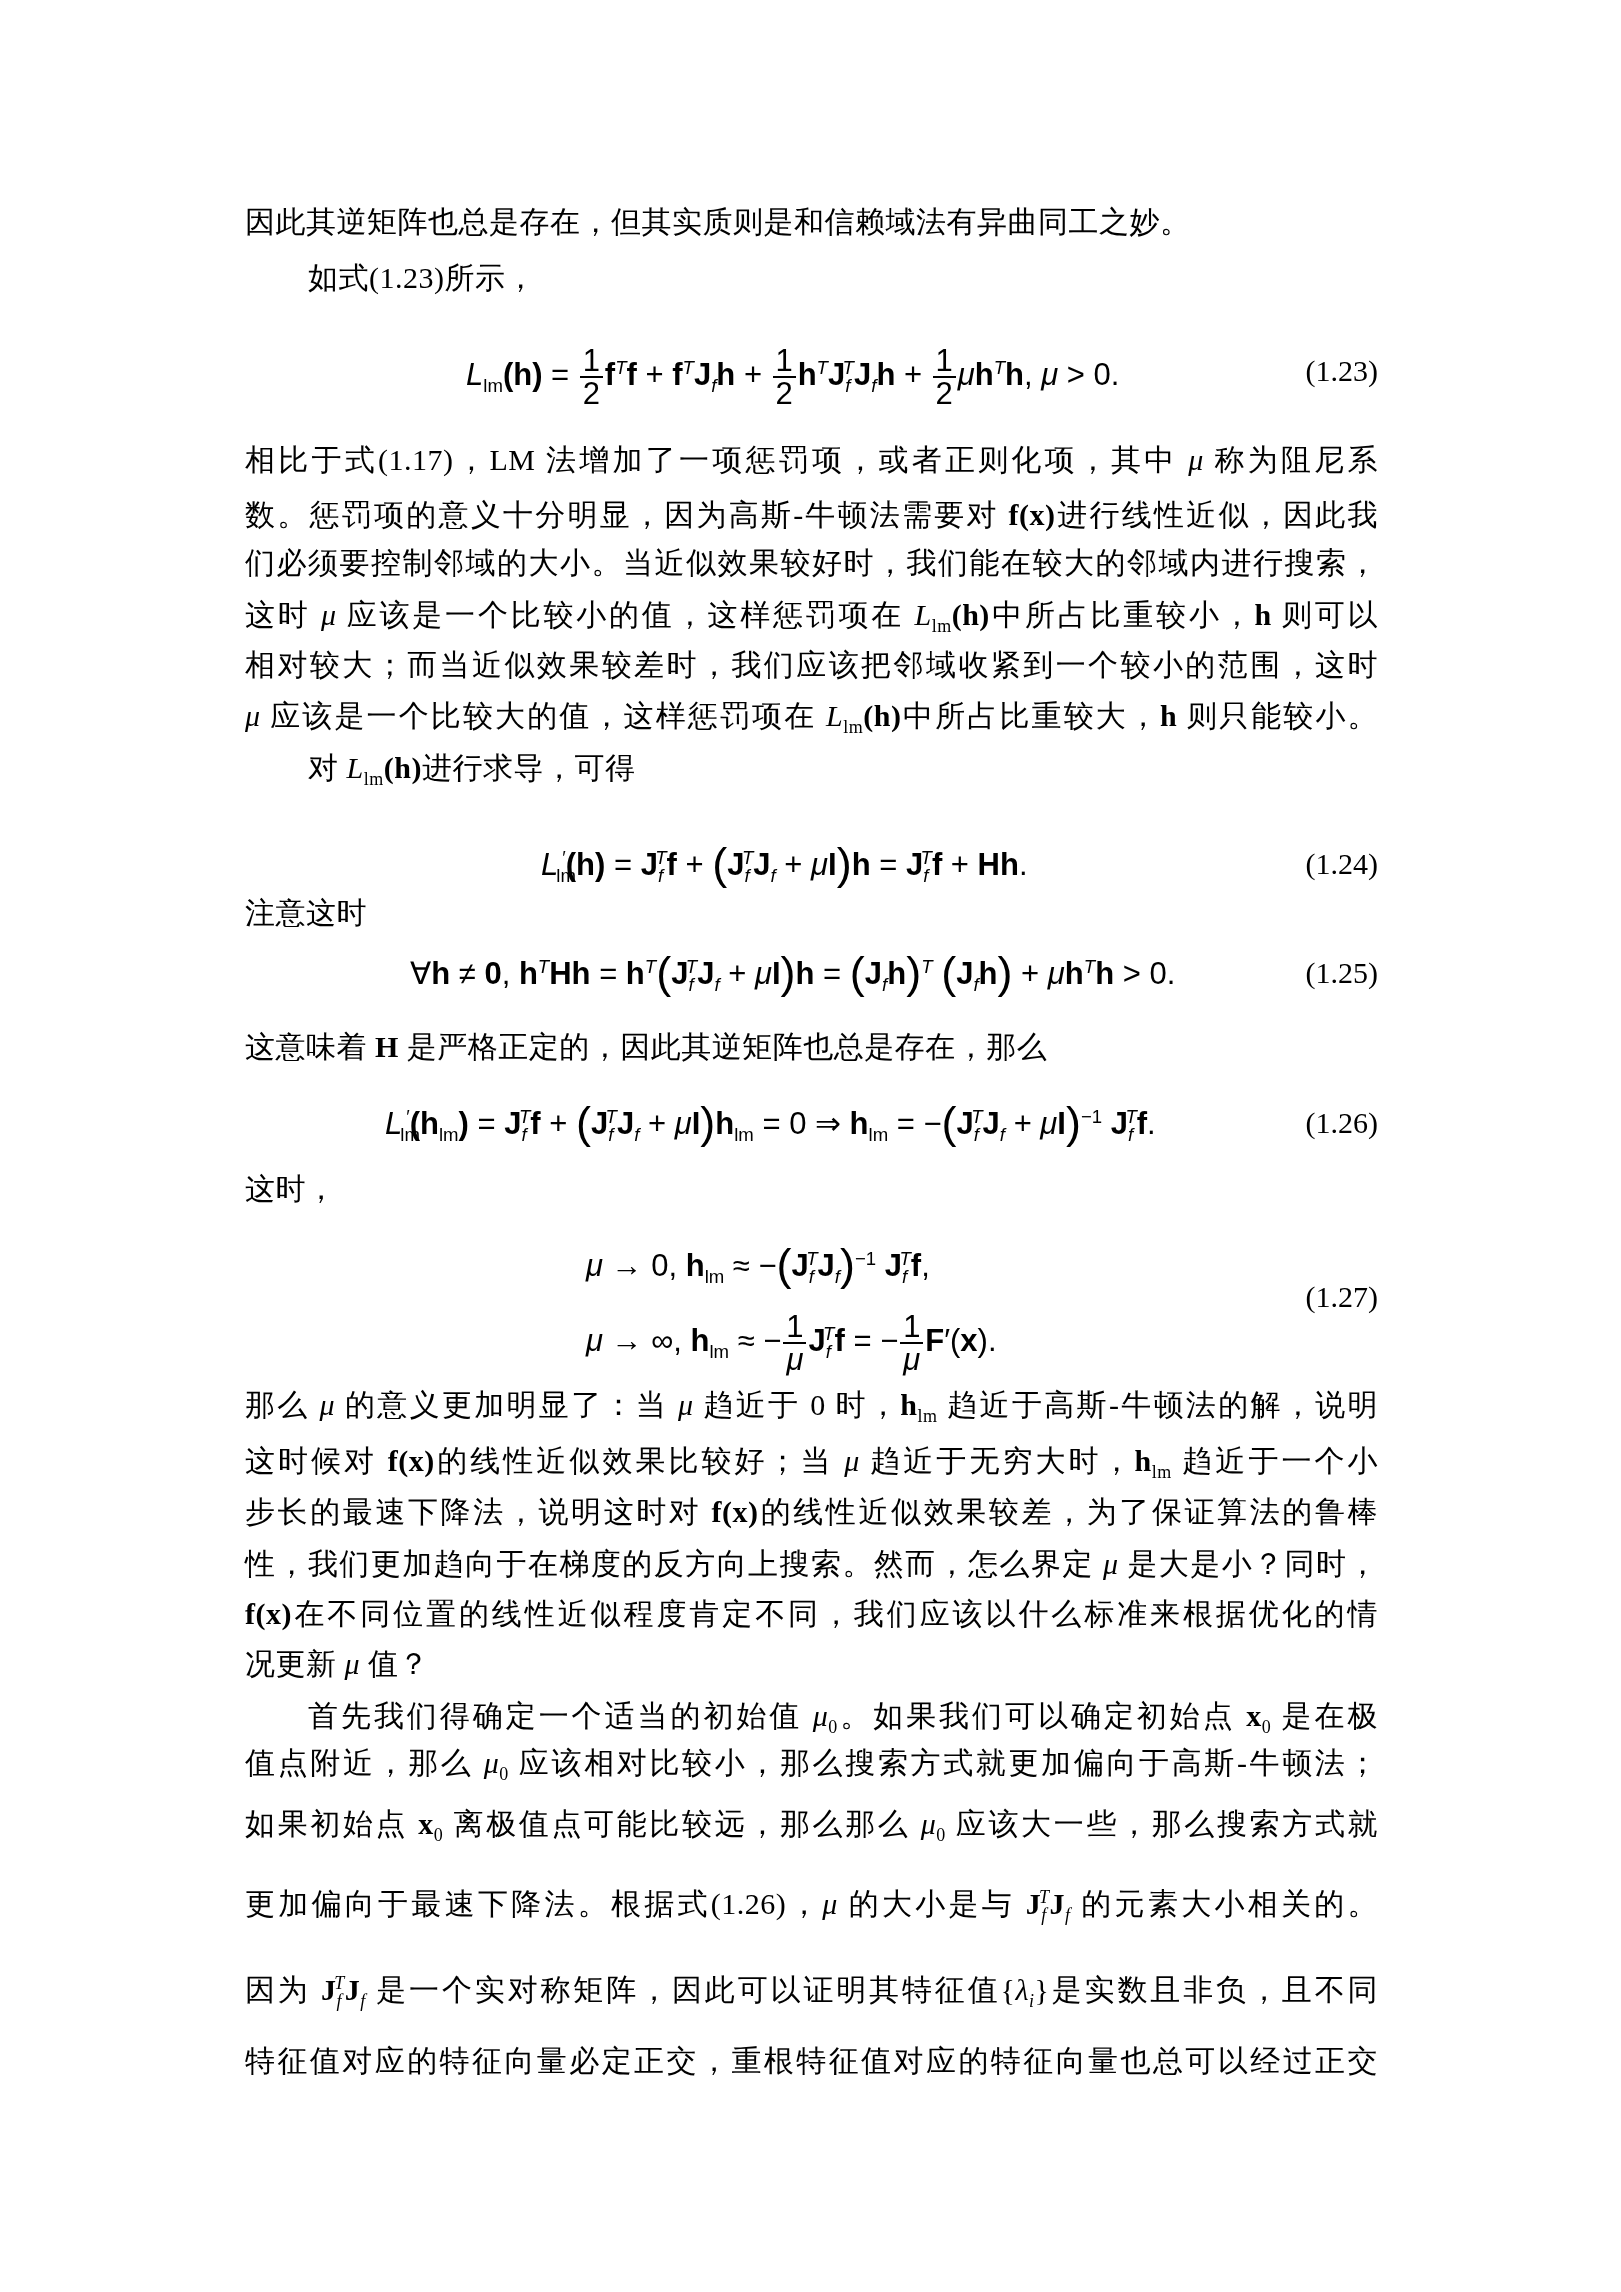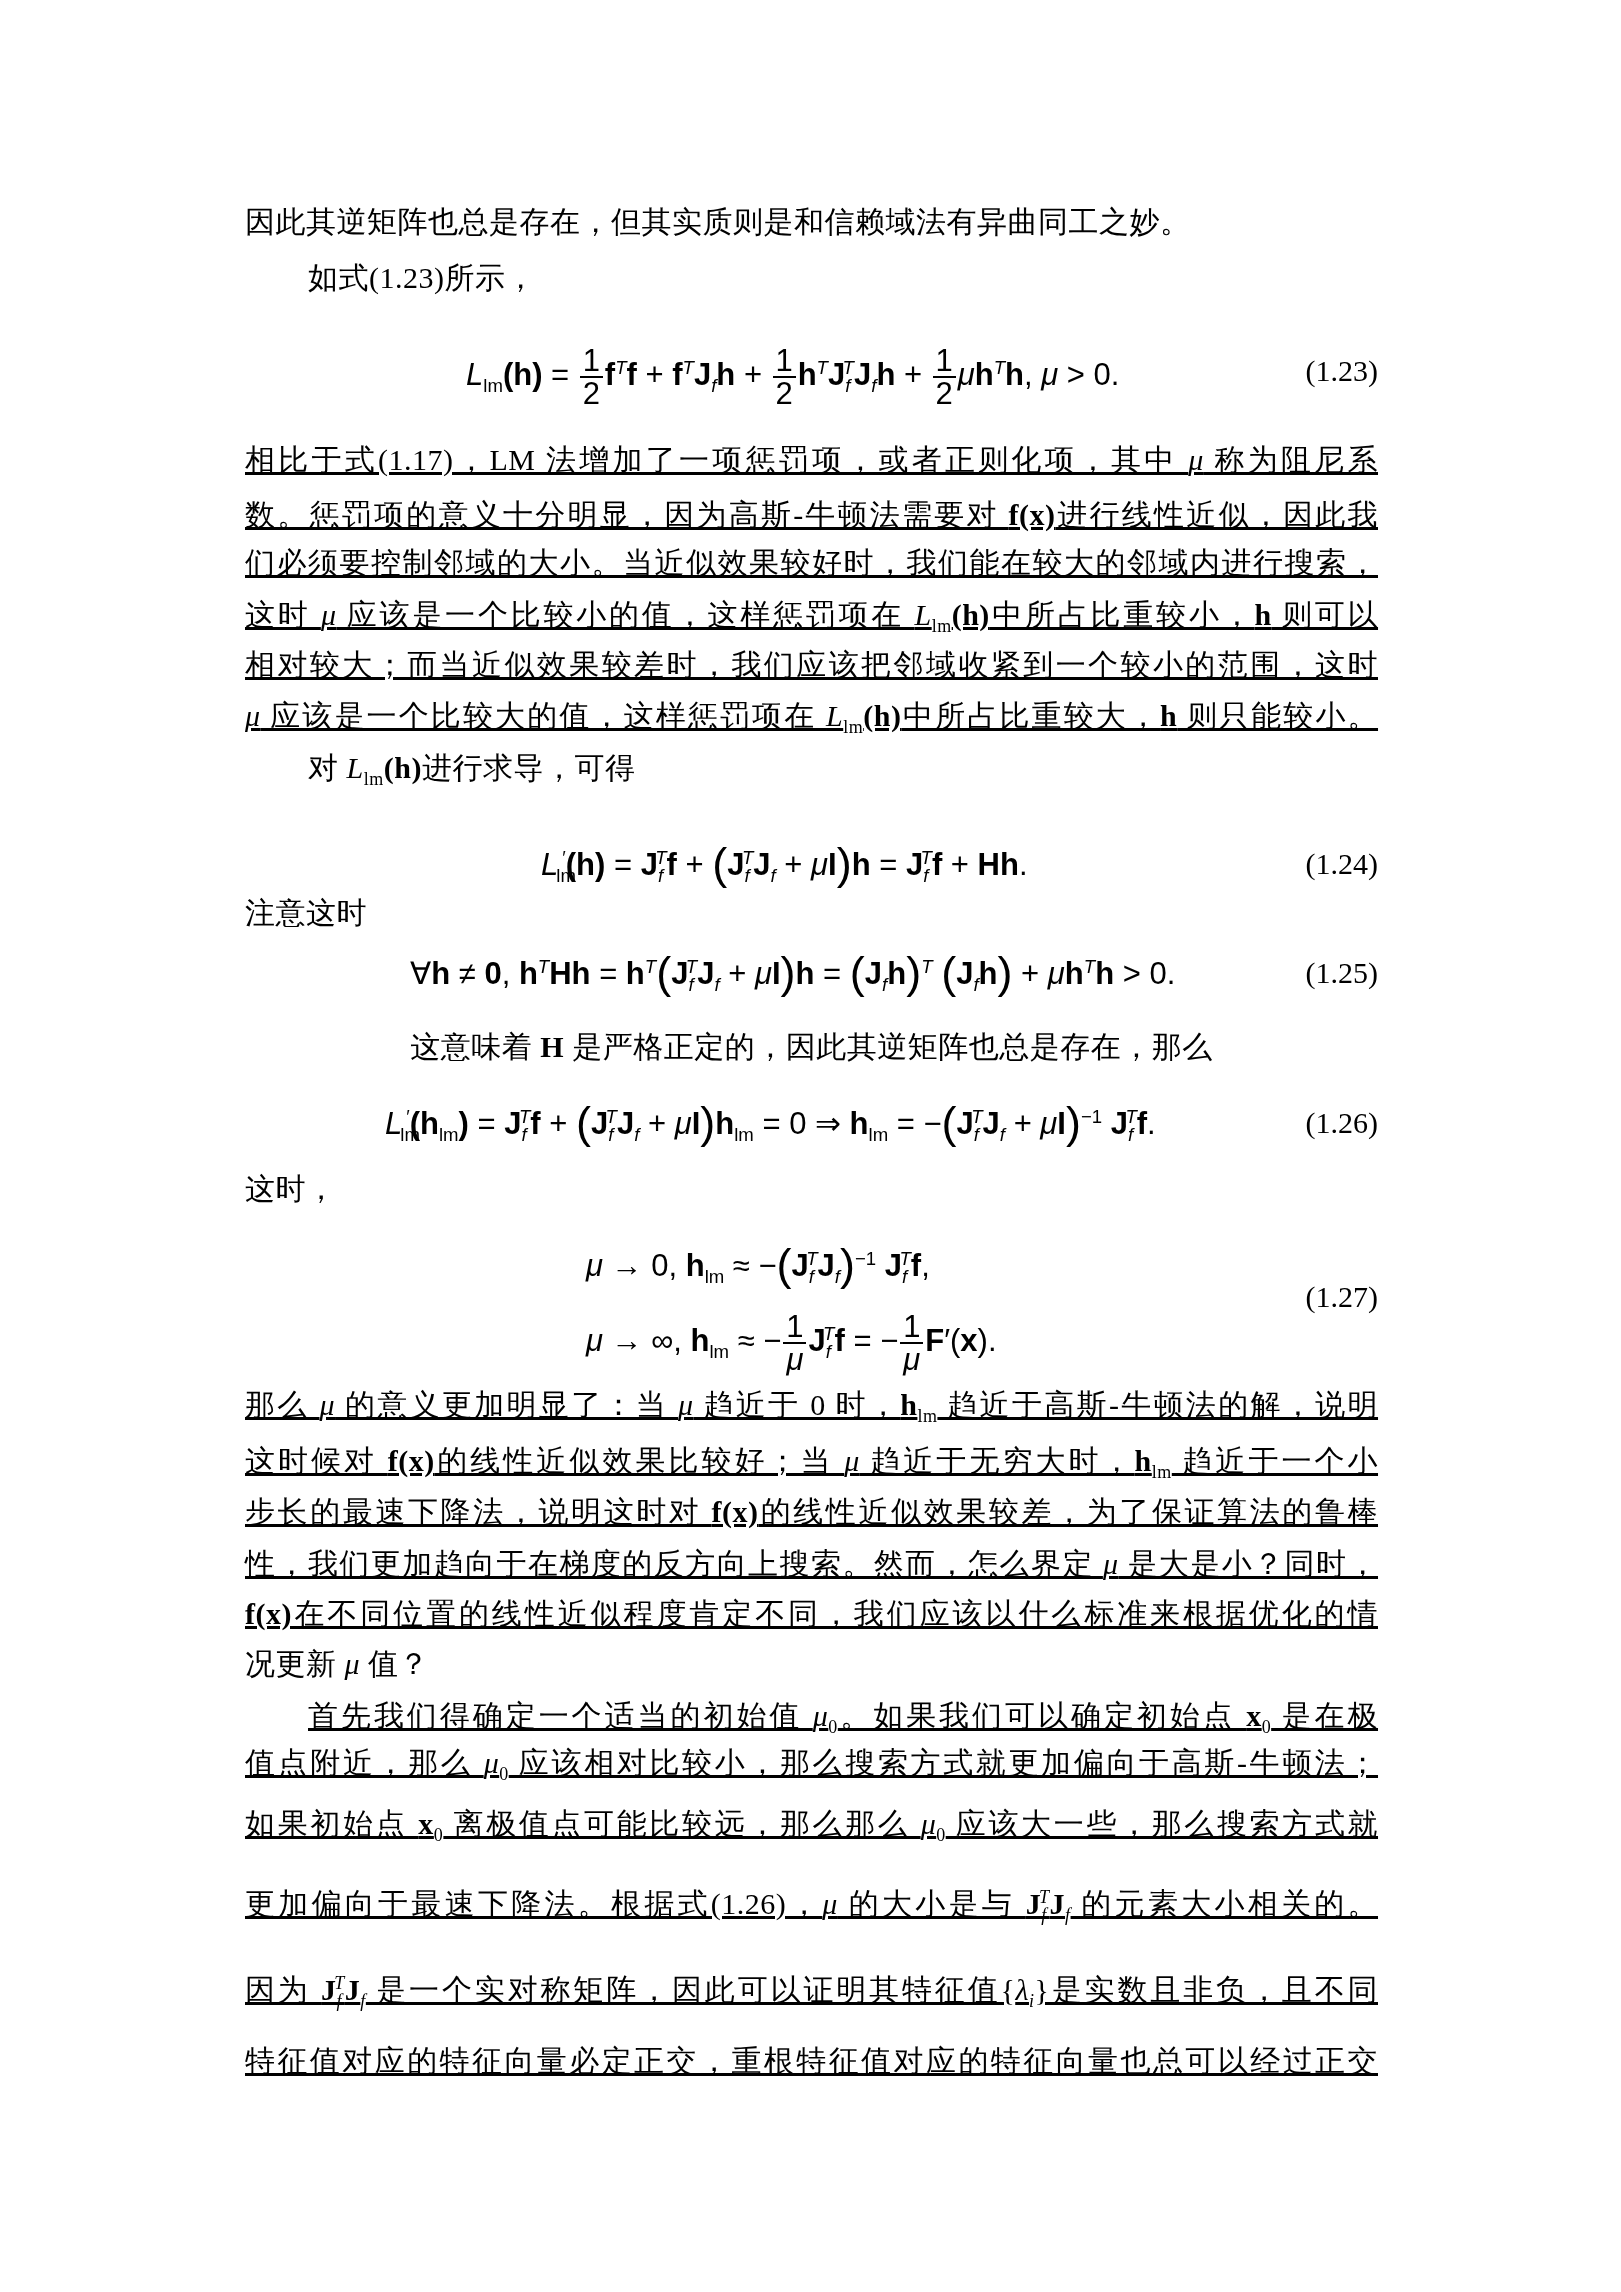--- a/index.html
+++ b/index.html
@@ -1,20 +1,20 @@
 <!DOCTYPE html>
 <html><head>
 <meta charset="utf-8">
 <style>
   html, body { margin: 0; padding: 0; background: #ffffff; }
   body { width: 1621px; height: 2293px; position: relative; overflow: hidden;
          font-family: "Liberation Serif", "DejaVu Serif", serif; color: #000; }
   .line { position: absolute; left: 245px; width: 1133px; font-size: 30px; line-height: 39px;
           white-space: nowrap; letter-spacing: 0.5px; }
-  .line.justify { text-align: justify; text-align-last: justify; text-decoration: underline; }
+  .line.justify { text-align: justify; text-align-last: justify; }
   .line.indent { left: 308px; width: 1070px; }
   .eq { position: absolute; font-size: 31px; line-height: 39px; white-space: nowrap;
         font-family: Liberation Sans, sans-serif; }
   .eqno { position: absolute; right: 243px; font-size: 30px; line-height: 39px; }
   .b { font-weight: bold; }
   .i { font-style: italic; }
   sub, sup { font-size: 60%; line-height: 0; }
   .frac { display: inline-block; vertical-align: middle; text-align: center; margin: 0 2px; }
   .frac > span { display: block; line-height: 31px; }
   .frac > span.num { border-bottom: 2px solid #000; padding: 0 2.9px; }
@@ -27,21 +27,21 @@
     <div class="line" style="top: 202px;">因此其逆矩阵也总是存在，但其实质则是和信赖域法有异曲同工之妙。</div>
     <div class="line indent" style="top: 258px;">如式(1.23)所示，</div>
     <div class="line justify" style="top: 440px;">相比于式(1.17)，LM 法增加了一项惩罚项，或者正则化项，其中 <i>μ</i> 称为阻尼系</div>
     <div class="line justify" style="top: 495px;">数。惩罚项的意义十分明显，因为高斯-牛顿法需要对 <b>f(x)</b>进行线性近似，因此我</div>
     <div class="line justify" style="top: 543px;">们必须要控制邻域的大小。当近似效果较好时，我们能在较大的邻域内进行搜索，</div>
     <div class="line justify" style="top: 595px;">这时 <i>μ</i> 应该是一个比较小的值，这样惩罚项在 <i>L</i><sub>lm</sub><b>(h)</b>中所占比重较小，<b>h</b> 则可以</div>
     <div class="line justify" style="top: 645px;">相对较大；而当近似效果较差时，我们应该把邻域收紧到一个较小的范围，这时</div>
     <div class="line justify" style="top: 696px;"><i>μ</i> 应该是一个比较大的值，这样惩罚项在 <i>L</i><sub>lm</sub><b>(h)</b>中所占比重较大，<b>h</b> 则只能较小。</div>
     <div class="line indent" style="top: 748px;">对 <i>L</i><sub>lm</sub><b>(h)</b>进行求导，可得</div>
     <div class="line" style="top: 893px;">注意这时</div>
-    <div class="line" style="top: 1027px; text-align: center;">这意味着 <b>H</b> 是严格正定的，因此其逆矩阵也总是存在，那么</div>
+    <div class="line" style="top: 1027px;">这意味着 <b>H</b> 是严格正定的，因此其逆矩阵也总是存在，那么</div>
     <div class="line" style="top: 1169px;">这时，</div>
     <div class="line justify" style="top: 1385px;">那么 <i>μ</i> 的意义更加明显了：当 <i>μ</i> 趋近于 0 时，<b>h</b><sub>lm</sub> 趋近于高斯-牛顿法的解，说明</div>
     <div class="line justify" style="top: 1441px;">这时候对 <b>f(x)</b>的线性近似效果比较好；当 <i>μ</i> 趋近于无穷大时，<b>h</b><sub>lm</sub> 趋近于一个小</div>
     <div class="line justify" style="top: 1492px;">步长的最速下降法，说明这时对 <b>f(x)</b>的线性近似效果较差，为了保证算法的鲁棒</div>
     <div class="line justify" style="top: 1544px;">性，我们更加趋向于在梯度的反方向上搜索。然而，怎么界定 <i>μ</i> 是大是小？同时，</div>
     <div class="line justify" style="top: 1594px;"><b>f(x)</b>在不同位置的线性近似程度肯定不同，我们应该以什么标准来根据优化的情</div>
     <div class="line" style="top: 1644px;">况更新 <i>μ</i> 值？</div>
     <div class="line justify indent" style="top: 1696px;">首先我们得确定一个适当的初始值 <i><i>μ</i></i><sub>0</sub>。如果我们可以确定初始点 <b>x</b><sub>0</sub> 是在极</div>
     <div class="line justify" style="top: 1743px;">值点附近，那么 <i><i>μ</i></i><sub>0</sub> 应该相对比较小，那么搜索方式就更加偏向于高斯-牛顿法；</div>
     <div class="line justify" style="top: 1804px;">如果初始点 <b>x</b><sub>0</sub> 离极值点可能比较远，那么那么 <i><i>μ</i></i><sub>0</sub> 应该大一些，那么搜索方式就</div>

